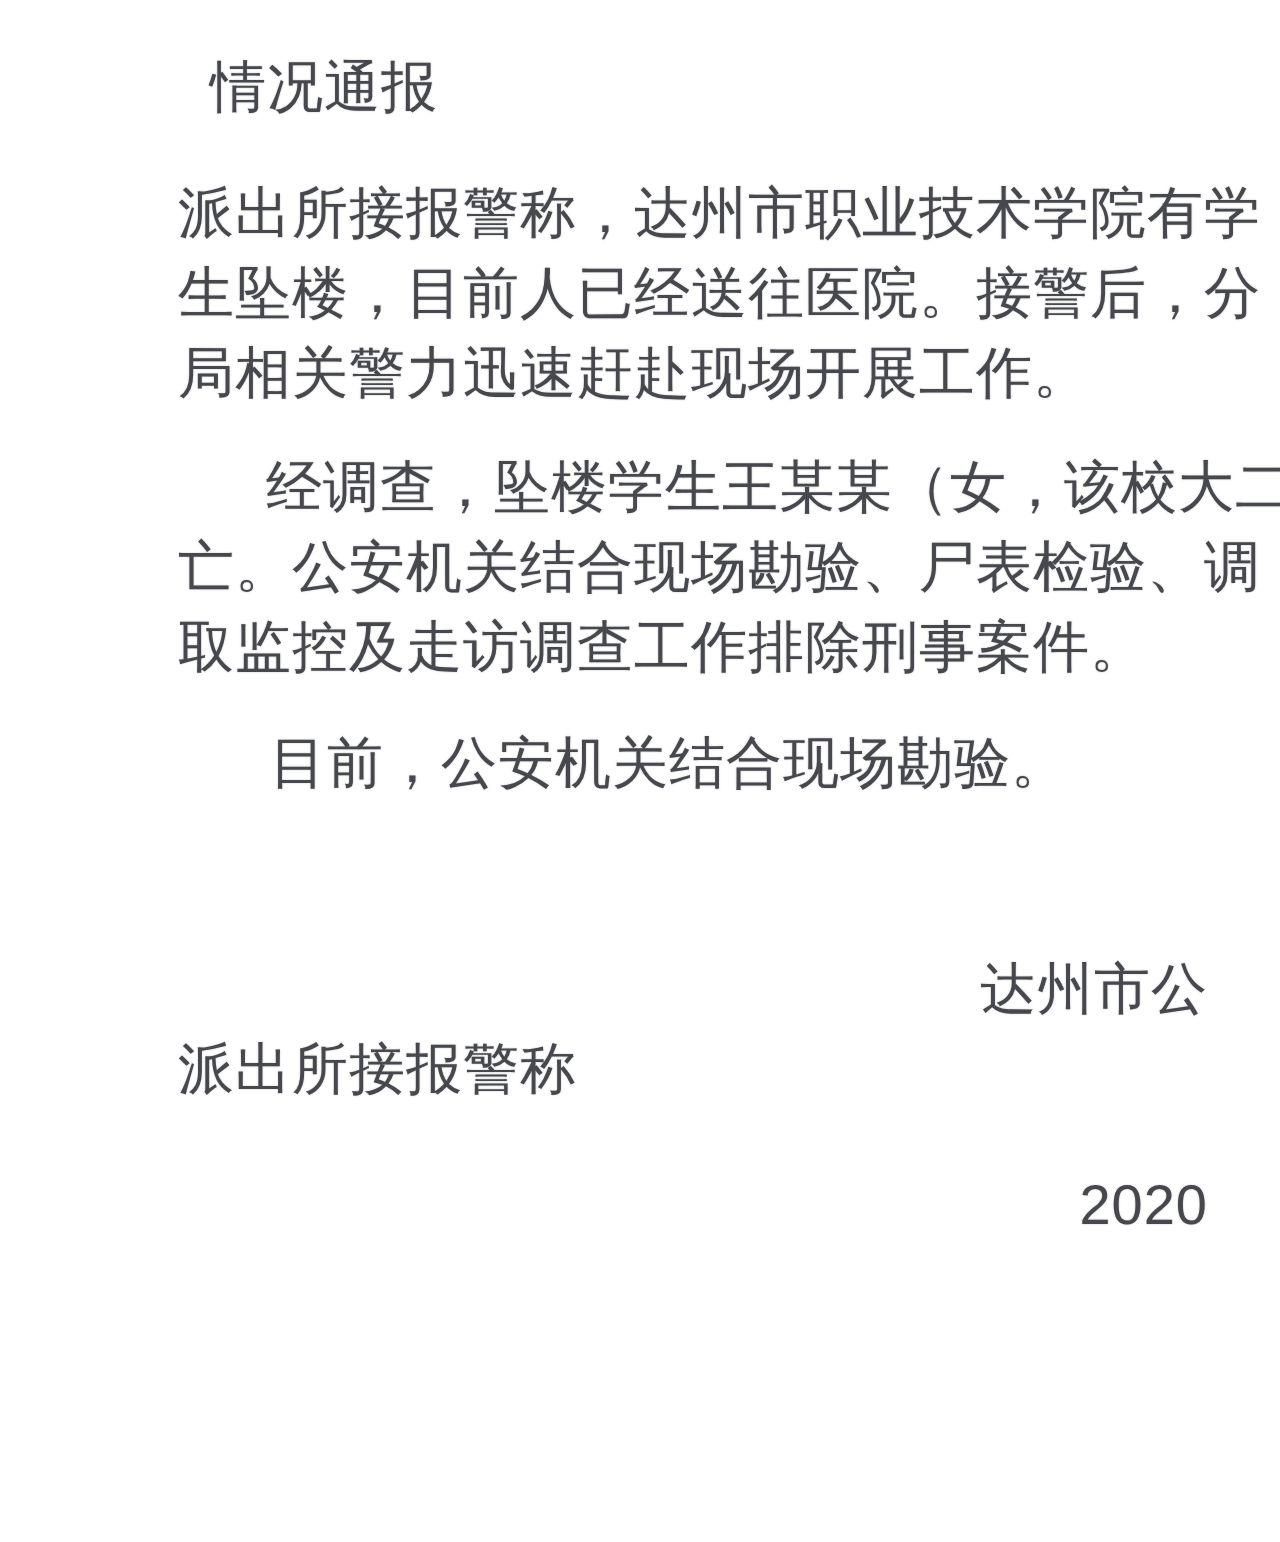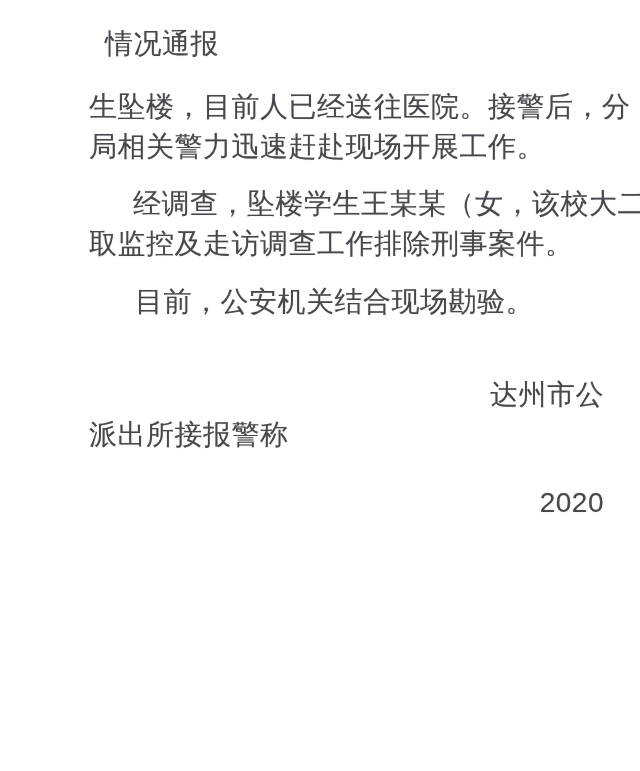--- a/index.html
+++ b/index.html
@@ -22,42 +22,44 @@
     color: #47484d;
     text-shadow: 0 0 1px rgba(71, 72, 77, 0.35);
   }
   .title {
     margin-left: 16px;
   }
   .para { margin: 0; }
   .p1 { margin-top: 23px; }
   .p2 { margin-top: 17px; }
   .p3 { margin-top: 18px; }
-  .sig { margin-top: 53px; }
+  .sig { margin-top: 73px; }
   .date { margin-top: 28px; }
   .line { white-space: nowrap; }
   .indent-p1 { padding-left: 49px; }
   .indent-p2 { padding-left: 44px; }
   .indent-p3 { padding-left: 46px; }
   .right { text-align: right; }
 </style>
 </head>
 <body>
 
 <div class="page">
 
   <div class="title">情况通报</div>
 
   <div class="para p1">
+    <div class="line">派出所接报警称，达州市职业技术学院有学</div>
     <div class="line">生坠楼，目前人已经送往医院。接警后，分</div>
     <div class="line">局相关警力迅速赶赴现场开展工作。</div>
   </div>
 
   <div class="para p2">
     <div class="line indent-p2">经调查，坠楼学生王某某（女，该校大二</div>
+    <div class="line">亡。公安机关结合现场勘验、尸表检验、调</div>
     <div class="line">取监控及走访调查工作排除刑事案件。</div>
   </div>
 
   <div class="para p3">
     <div class="line indent-p3">目前，公安机关结合现场勘验。</div>
   </div>
 
   <div class="para sig">
     <div class="line right">达州市公</div>
     <div class="line">派出所接报警称</div>

